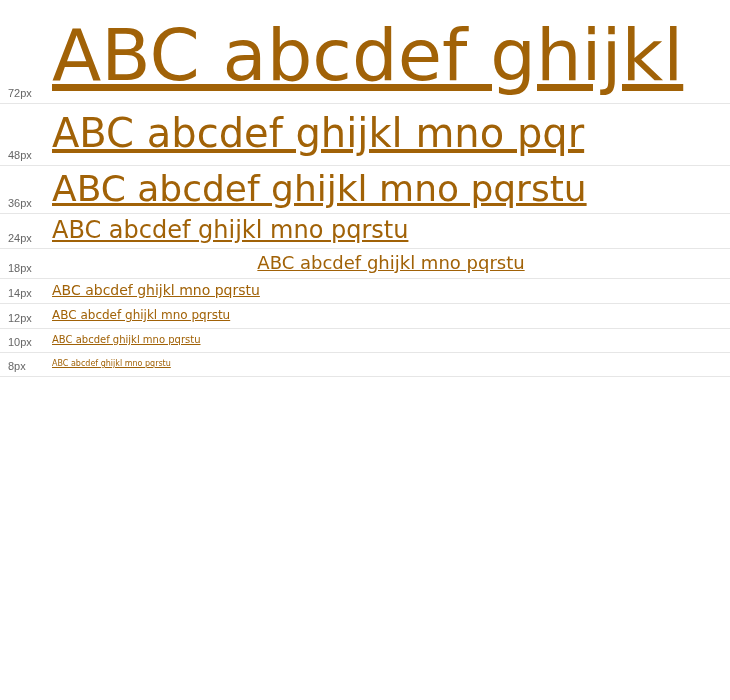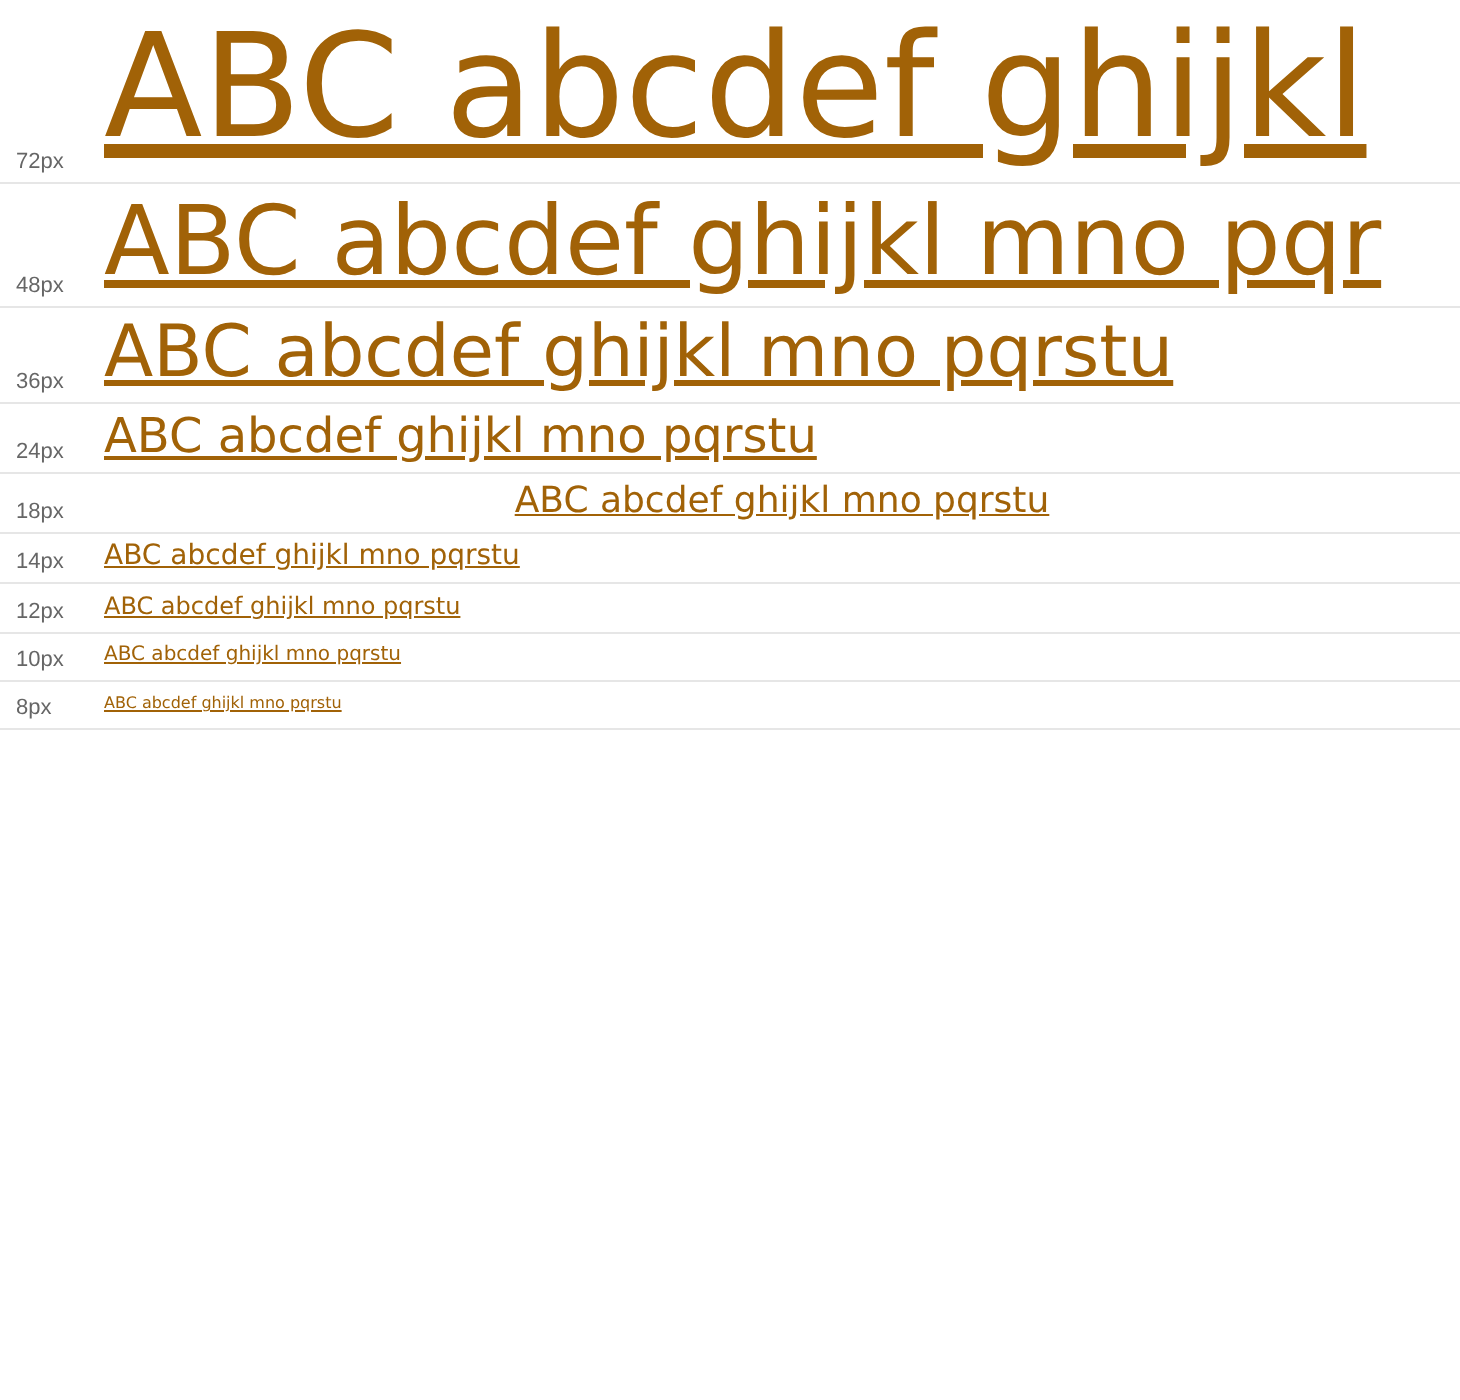--- a/index.html
+++ b/index.html
@@ -9,21 +9,21 @@
   }
   body {
     width: 730px;
     height: 700px;
     font-family: "Liberation Sans", sans-serif;
     color: #000000;
     overflow: hidden;
   }
   .specimen {
     width: 730px;
-    padding-top: 0px;
+    padding-top: 12px;
     box-sizing: border-box;
   }
   .row {
     position: relative;
     border-bottom: 1px solid #e6e6e6;
     box-sizing: border-box;
     overflow: hidden;
     white-space: nowrap;
   }
   .size-label {
@@ -42,21 +42,21 @@
     font-family: "DejaVu Sans", sans-serif;
     color: #a16207;
     white-space: nowrap;
     overflow: visible;
     text-decoration: underline;
   }
   
   .row.s72 { height: 92px; }
   .row.s72 .sample { font-size: 72px; line-height: 86px; }
   .row.s48 { height: 62px; }
-  .row.s48 .sample { font-size: 48px; line-height: 58px; }
+  .row.s48 .sample { font-size: 40px; line-height: 58px; }
   .row.s36 { height: 48px; }
   .row.s36 .sample { font-size: 36px; line-height: 45px; }
   .row.s24 { height: 35px; }
   .row.s24 .sample { font-size: 24px; line-height: 32px; }
   .row.s18 { height: 30px; text-align: center; }
   .row.s18 .sample { font-size: 18px; line-height: 27px; }
   .row.s14 { height: 25px; }
   .row.s14 .sample { font-size: 14px; line-height: 22px; }
   .row.s12 { height: 25px; }
   .row.s12 .sample { font-size: 12px; line-height: 22px; }

